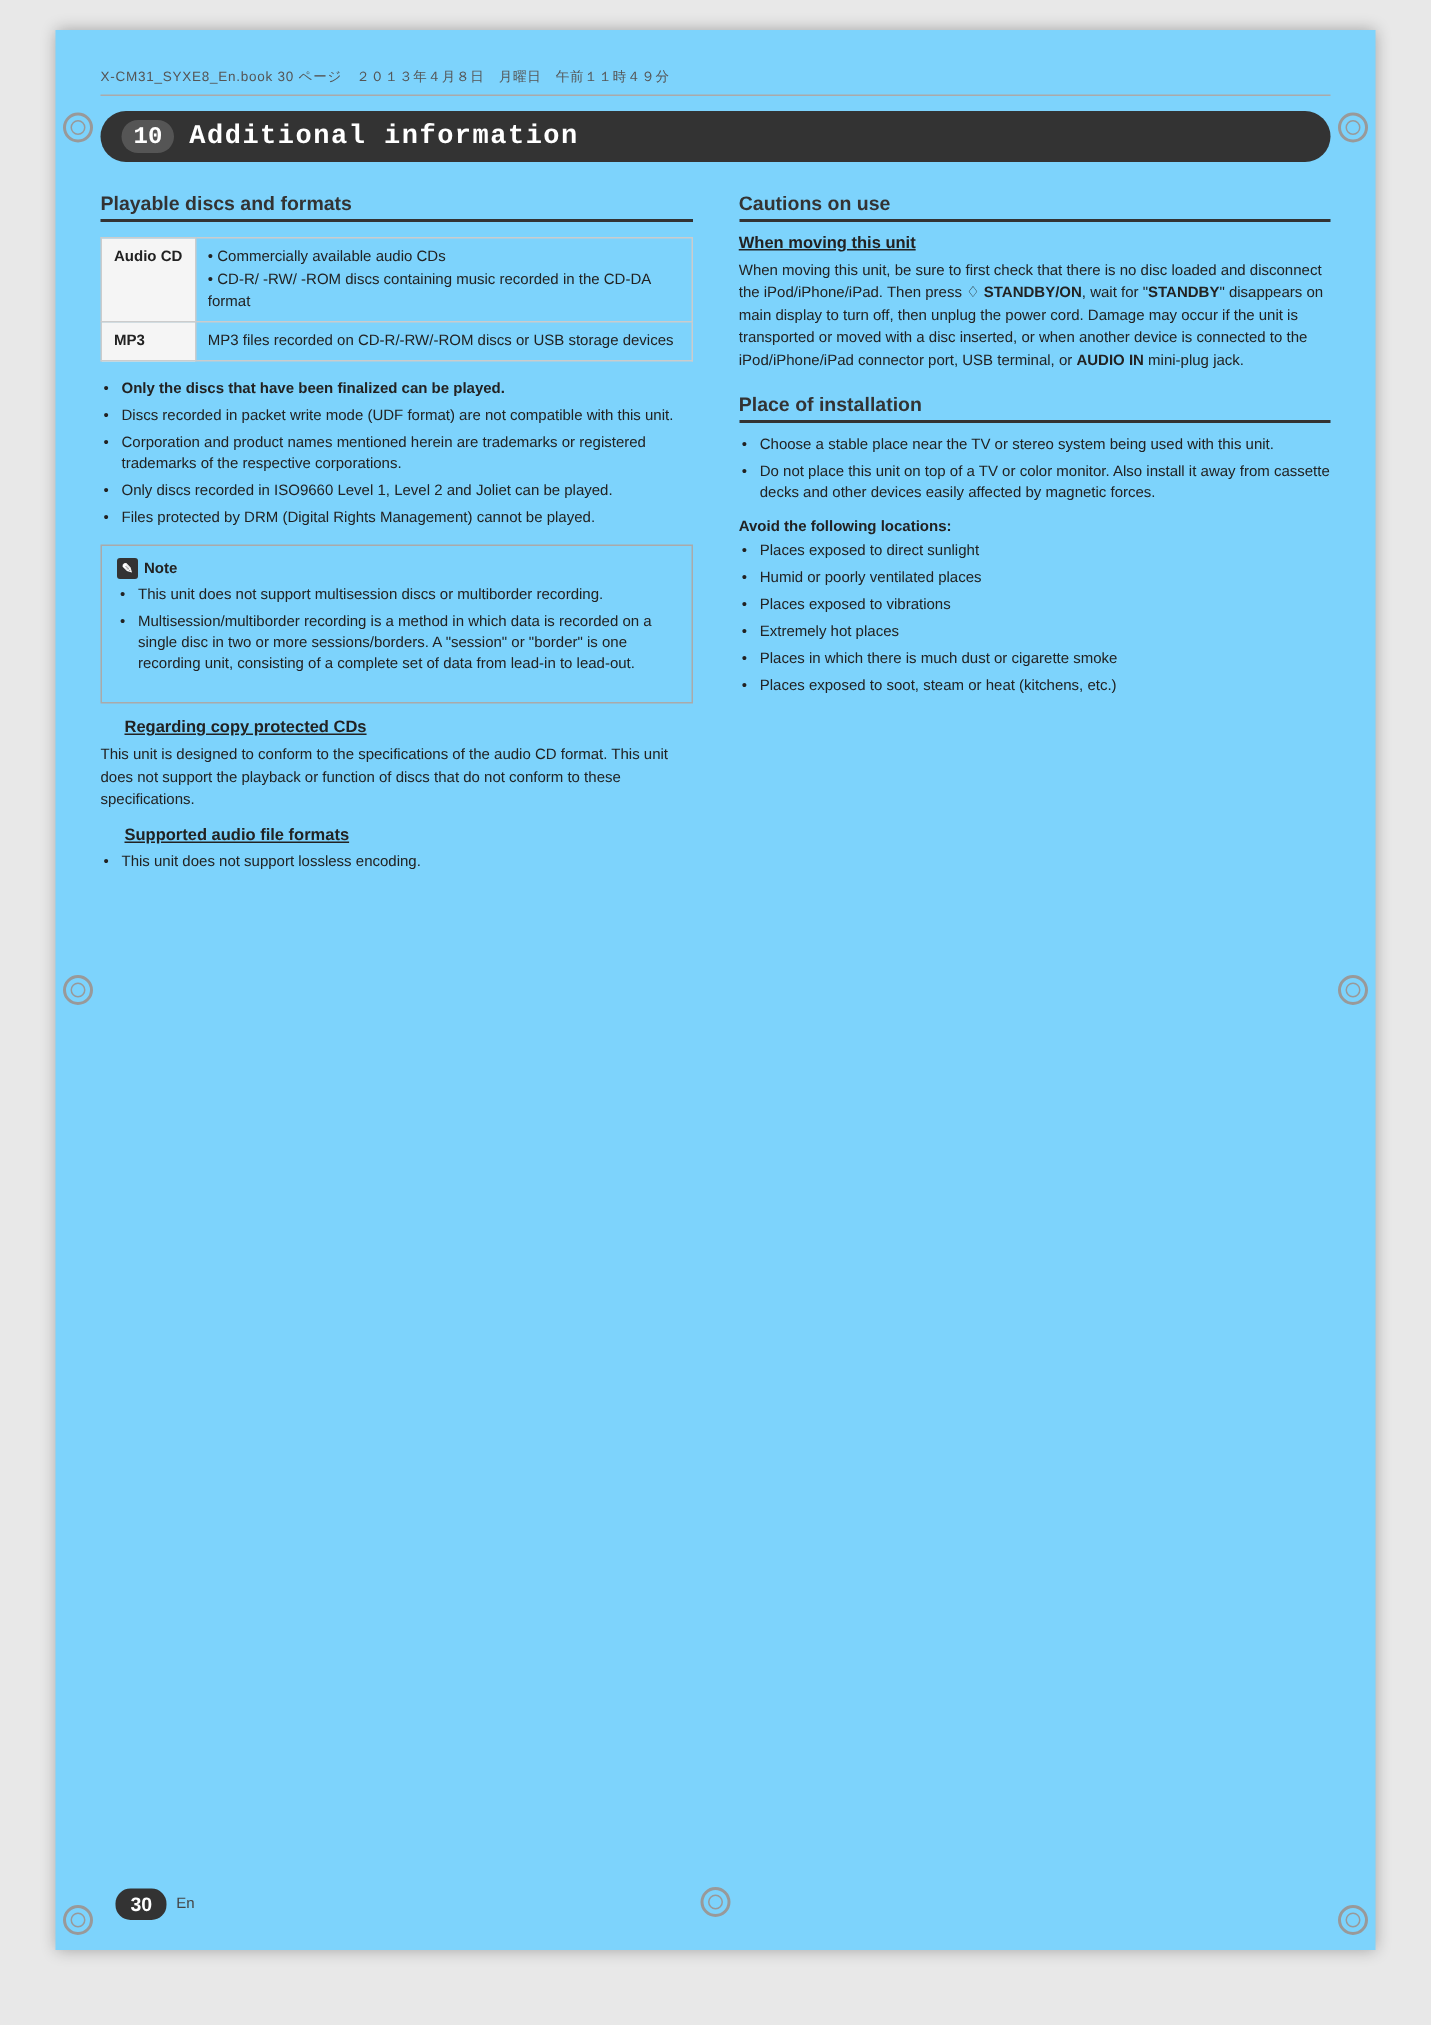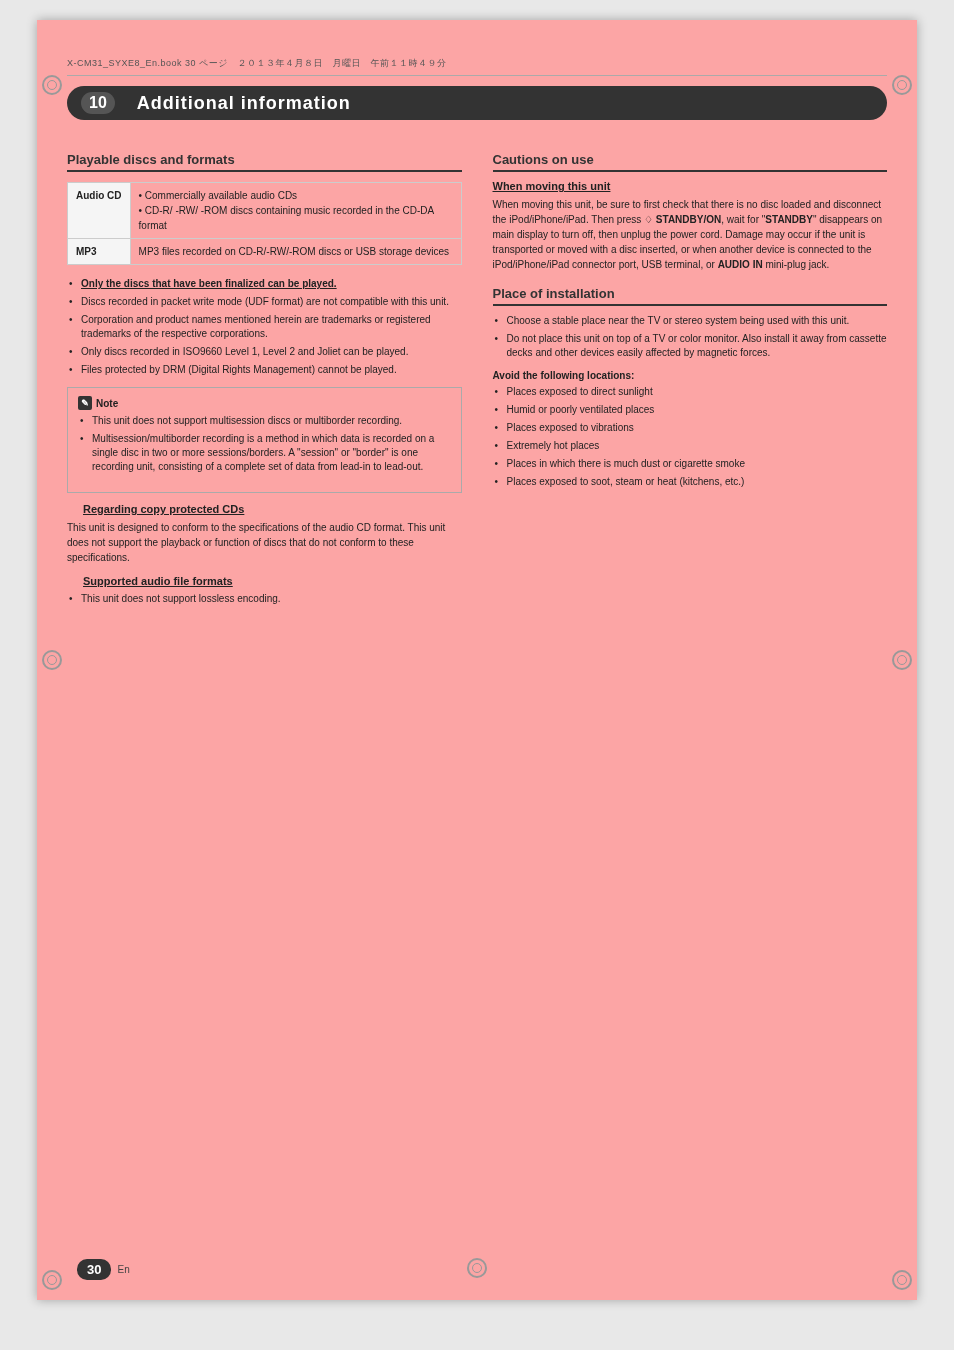--- a/index.html
+++ b/index.html
@@ -7,25 +7,25 @@
       background: #e8e8e8;
       font-family: Arial, Helvetica, sans-serif;
       font-size: 11px;
       color: #222;
       width: 954px;
       min-height: 1350px;
       position: relative;
     }
 
     .page {
-      background: #fca5a5;
+      background: #7dd3fc;
       margin: 20px auto;
       width: 880px;
       min-height: 1280px;
-      padding: 37px 30px 40px 30px;
+      padding: 25px 30px 40px 30px;
       position: relative;
       box-shadow: 0 0 10px rgba(0,0,0,0.3);
     }
 
     
     .top-bar {
       border-bottom: 1px solid #aaa;
       padding-bottom: 5px;
       margin-bottom: 8px;
       font-size: 9px;
@@ -41,23 +41,24 @@
       letter-spacing: 0.5px;
     }
 
     
     .chapter-header {
       background: #333;
       color: #fff;
       display: flex;
       align-items: center;
       padding: 6px 14px;
-      margin: 10px 0 32px 0;
+      margin: 10px 0 20px 0;
       border-radius: 20px;
-      gap: 22px;
+      gap: 10px;
+      font-family: Liberation Mono, monospace;
     }
 
     .chapter-number {
       background: #555;
       color: #fff;
       font-size: 16px;
       font-weight: bold;
       padding: 2px 8px;
       border-radius: 12px;
     }
@@ -135,21 +136,20 @@
 
     .bullet-list li::before {
       content: "•";
       position: absolute;
       left: 2px;
       top: 0;
     }
 
     .bullet-list li strong {
       font-weight: bold;
-      text-decoration: underline;
     }
 
     
     .note-box {
       border: 1px solid #aaa;
       padding: 8px 10px;
       margin: 10px 0;
       font-size: 10px;
     }
 

